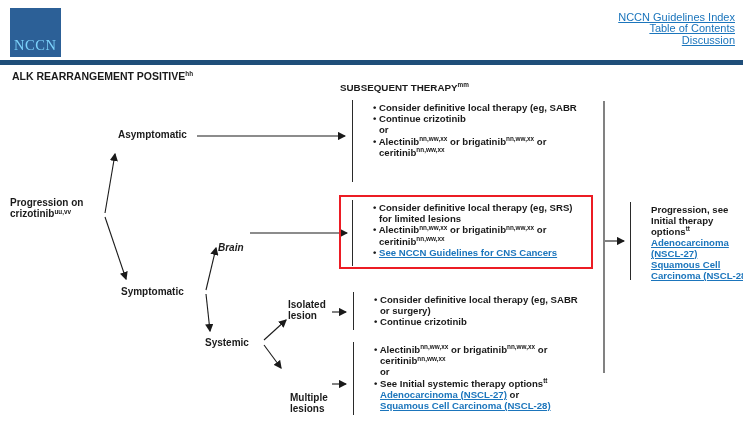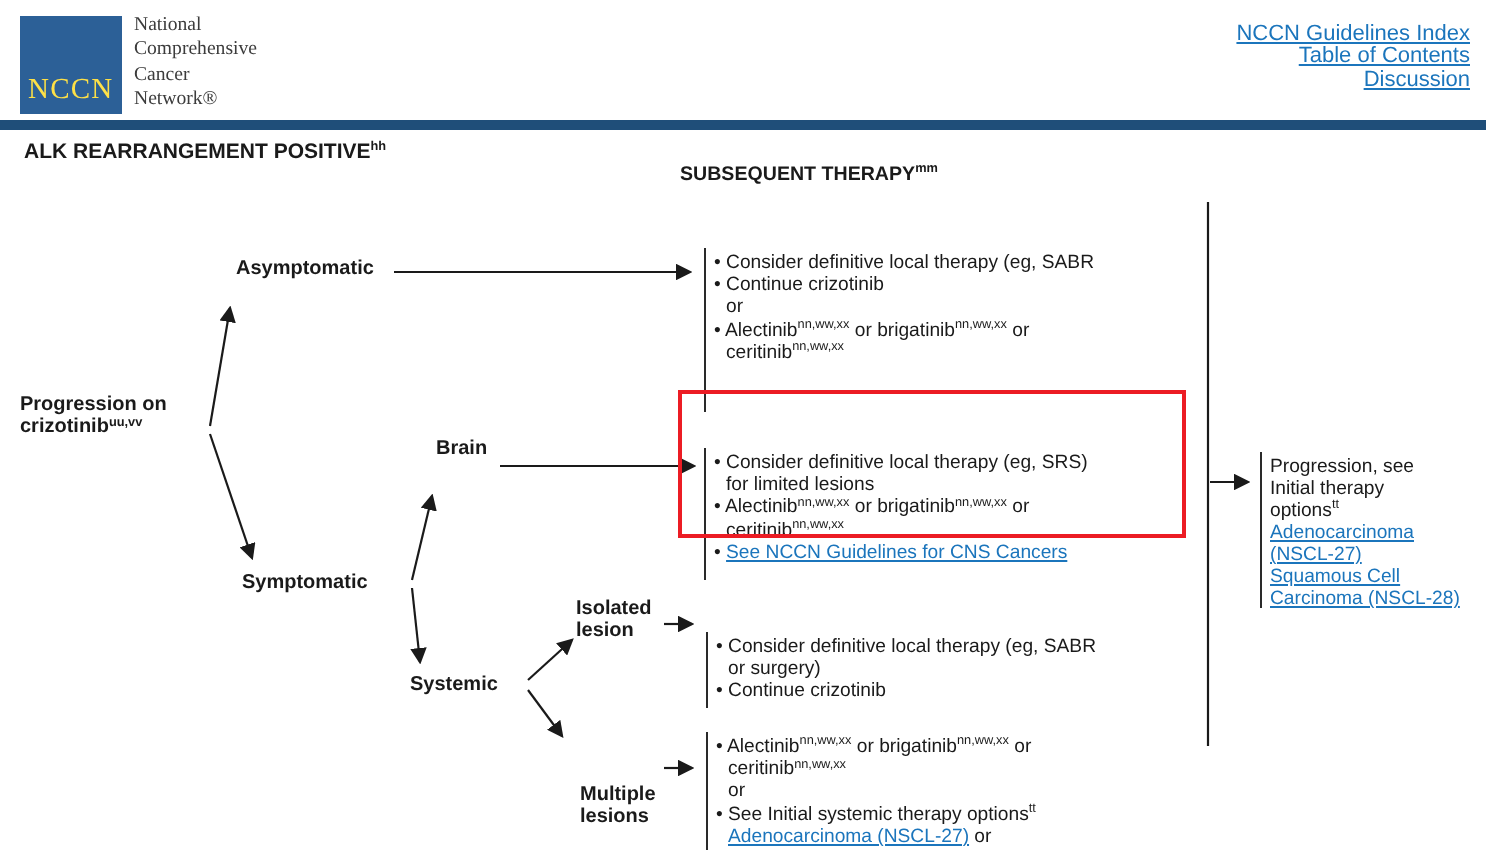--- a/index.html
+++ b/index.html
@@ -3,55 +3,49 @@
 <meta charset="utf-8">
 <style>
   :root{
     --link:#1b75bc; --rule:#1f4e79; --logo:#2c6097; --highlight:#ec1c24; --ink:#1a1a1a;
   }
   html,body{margin:0;padding:0;background:#fff;}
   .page{position:relative;width:743px;height:425px;background:#fff;overflow:hidden;
         font-family:"Liberation Sans",sans-serif;color:var(--ink);}
   
   .logo{position:absolute;left:10px;top:8px;width:51px;height:49px;background:var(--logo);}
-  .logo .acr{position:absolute;left:4px;bottom:3px;color:#fde047;font-family:"Liberation Serif",serif;
+  .logo .acr{position:absolute;left:4px;bottom:3px;color:#7dd3fc;font-family:"Liberation Serif",serif;
              font-size:14.5px;letter-spacing:.6px;}
   .org{position:absolute;left:67px;top:7px;font-family:"Liberation Serif",serif;
        font-size:9.8px;line-height:12.4px;color:#3c3c3c;}
   .titles{position:absolute;left:173px;top:9px;font-weight:bold;font-size:15.5px;line-height:18px;color:#161616;}
   .nav{position:absolute;right:8px;top:12px;text-align:right;font-size:11px;line-height:11.3px;}
   .nav a{display:block;color:var(--link);text-decoration:underline;cursor:pointer;}
   .rule{position:absolute;left:0;top:60px;width:743px;height:5px;background:var(--rule);}
   
   .section-title{position:absolute;left:12px;top:70px;font-size:10.5px;font-weight:bold;white-space:nowrap;}
   .col-header{position:absolute;left:340px;top:82px;font-size:9.8px;font-weight:bold;white-space:nowrap;}
   .node{position:absolute;font-size:10px;font-weight:bold;line-height:11.4px;white-space:nowrap;}
-  .tbox{position:absolute;border-left:1.4px solid #2a2a2a;padding:2px 0 0 4px;
-        font-size:9.6px;font-weight:normal;line-height:11.2px;margin-top:24px;}
+  .tbox{position:absolute;border-left:1.4px solid #2a2a2a;padding:2px 0 0 20px;
+        font-size:9.6px;font-weight:bold;line-height:11.2px;}
   .tbox .line{white-space:nowrap;}
   .tbox .line.ind{padding-left:6px;}
   .lnk{color:var(--link);text-decoration:underline;cursor:pointer;}
   sup{font-size:6.4px;line-height:0;position:relative;top:.5px;vertical-align:super;}
   .hl-rect{position:absolute;left:339px;top:195px;width:254px;height:74px;
            border:2.6px solid var(--highlight);box-sizing:border-box;}
   svg.wires{position:absolute;left:0;top:0;pointer-events:none;}
 </style>
 </head>
 <body>
 
 <div class="page">
 
   <div class="logo">
     <span class="acr">NCCN</span>
-  </div>
-  <div class="org">
-    <div>National</div>
-    <div>Comprehensive</div>
-    <div>Cancer</div>
-    <div>Network®</div>
   </div>
   <div class="nav">
     <a>NCCN Guidelines Index</a>
     <a>Table of Contents</a>
     <a>Discussion</a>
   </div>
   <div class="rule"></div>
 
   <div class="section-title">ALK REARRANGEMENT POSITIVE<sup>hh</sup></div>
   <div class="col-header">SUBSEQUENT THERAPY<sup>mm</sup></div>
@@ -77,21 +71,21 @@
       <path d="M605,241 L624,241" marker-end="url(#ah)"></path>
     </g>
   </svg>
 
   <div class="node" style="left:10px;top:197px;">
     <div>Progression on</div>
     <div>crizotinib<sup>uu,vv</sup></div>
   </div>
   <div class="node" style="left:118px;top:129px;">Asymptomatic</div>
   <div class="node" style="left:121px;top:286px;">Symptomatic</div>
-  <div class="node" style="left:218px;top:219px;">Brain</div>
+  <div class="node" style="left:218px;top:242px;font-style:italic;">Brain</div>
   <div class="node" style="left:205px;top:337px;">Systemic</div>
   <div class="node" style="left:288px;top:299px;">
     <div>Isolated</div>
     <div>lesion</div>
   </div>
   <div class="node" style="left:290px;top:367px;margin-top:25px;">
     <div>Multiple</div>
     <div>lesions</div>
   </div>
 

